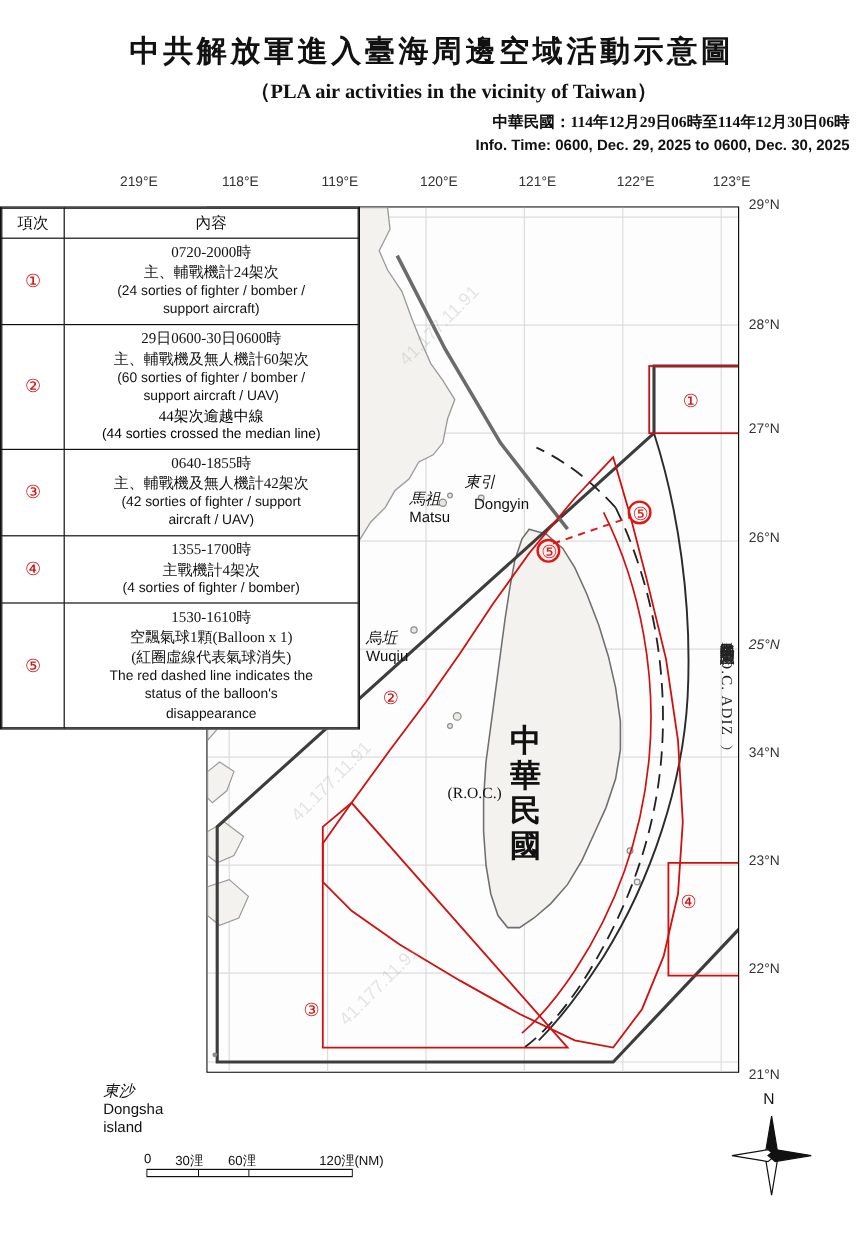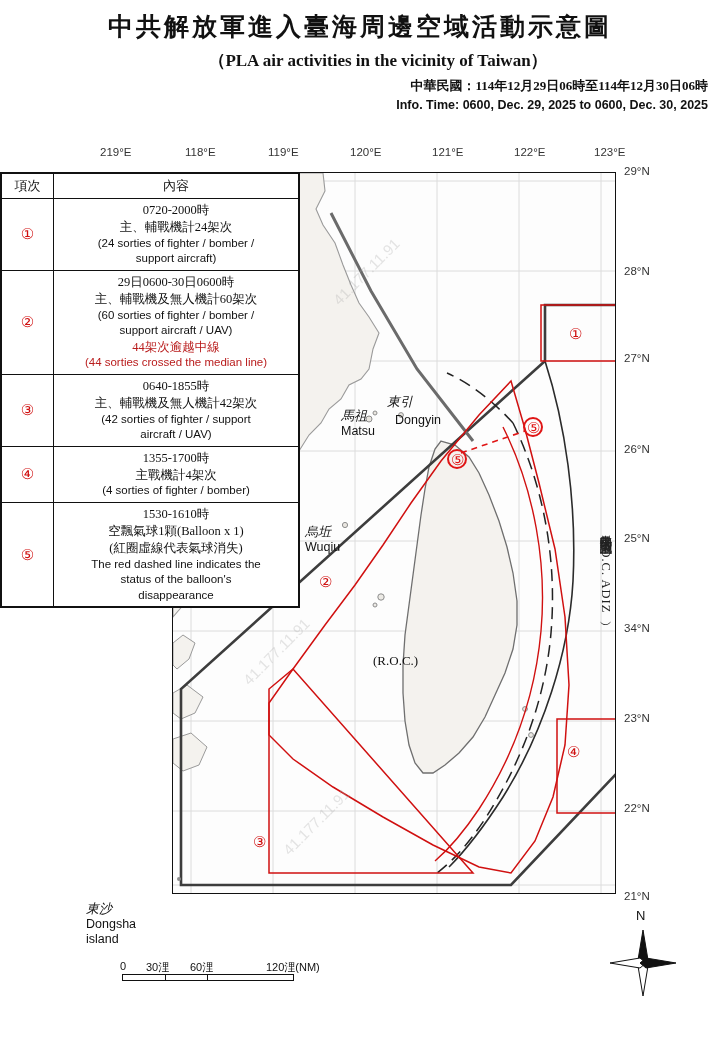--- a/index.html
+++ b/index.html
@@ -6,21 +6,21 @@
   html, body { margin:0; padding:0; }
   body {
     width:720px; height:1040px;
     background:#ffffff;
     font-family:"Liberation Sans", sans-serif;
     color:#111;
     position:relative;
     overflow:hidden;
   }
   
-  .hdr { text-align:center; padding-top:10px; }
+  .hdr { text-align:center; padding-top:26px; }
   .hdr .t-zh {
     font-family:"Liberation Serif", serif;
     font-size:25px; font-weight:bold; letter-spacing:3px;
     color:#111;
   }
   .hdr .t-en {
     font-size:17px; font-weight:bold; margin-top:6px;
     font-family:"Liberation Serif", serif;
     margin-left:36px;
   }
@@ -66,21 +66,21 @@
     text-align:center;
     vertical-align:middle;
   }
   #legend-table th { font-weight:normal; font-size:13px; font-family:"Liberation Serif", serif;}
   #legend-table td.num { width:52px; color:#d01010; font-size:15px; }
   #legend-table td.body { line-height:1.35; }
   .zh { font-family:"Liberation Serif", serif; }
   .rowline { display:block; }
   .rowline.zh { font-size:12.5px; }
   .rowline.en { font-size:11.5px; }
-  .rowline.red { color:#b91c1c; }
+  .rowline.red { color:#000000; }
 
   
   .mlabel { position:absolute; font-size:12px; line-height:1.15; }
   .mlabel .zh { font-family:"Liberation Serif", serif; font-style:italic; font-size:13px;}
   .mlabel .en { font-size:12.5px; }
 
   .circled {
     position:absolute;
     color:#d01010;
     font-size:15px;
@@ -148,21 +148,21 @@
     <span style="left:432px;  top:-14px;">121°E</span>
     <span style="left:514px;  top:-14px;">122°E</span>
     <span style="left:594px;  top:-14px;">123°E</span>
   </div>
 
   <div class="lat-labels">
     <span style="left:624px; top:5px;">29°N</span>
     <span style="left:624px; top:105px;">28°N</span>
     <span style="left:624px; top:192px;">27°N</span>
     <span style="left:624px; top:283px;">26°N</span>
-    <span style="left:624px; top:372px;">25°N</span>
+    <span style="left:624px; top:372px;font-style:italic;">25°N</span>
     <span style="left:624px; top:462px;">34°N</span>
     <span style="left:624px; top:552px;">23°N</span>
     <span style="left:624px; top:642px;">22°N</span>
     <span style="left:624px; top:730px;">21°N</span>
   </div>
 
   <div class="frame">
     <div class="inner-bg"></div>
 
     <svg width="444" height="722" viewBox="0 0 444 722" style="position:absolute;left:0;top:0;">
@@ -283,20 +283,23 @@
       <span class="en">Matsu</span>
     </div>
     <div class="mlabel" style="left:222px; top:240px;">
       <span class="en">Dongyin</span>
     </div>
     <div class="mlabel" style="left:132px; top:352px;">
       <span class="zh">烏坵</span><br>
       <span class="en">Wuqiu</span>
     </div>
 
+    <div class="roc-big" style="left:248px; top:430px; width:36px;">
+      <span>中華民國</span>
+    </div>
     <div class="roc-sub" style="left:200px; top:480px;">
       <span>(R.O.C.)</span>
     </div>
 
     <div class="adiz-label" style="left:424px; top:352px; height:290px;">
       <span>中華民國防空識別區（R.O.C. ADIZ）</span>
     </div>
 
     <div class="circled" style="left:396px; top:152px;">①</div>
     <div class="circled" style="left:146px; top:400px;">②</div>

